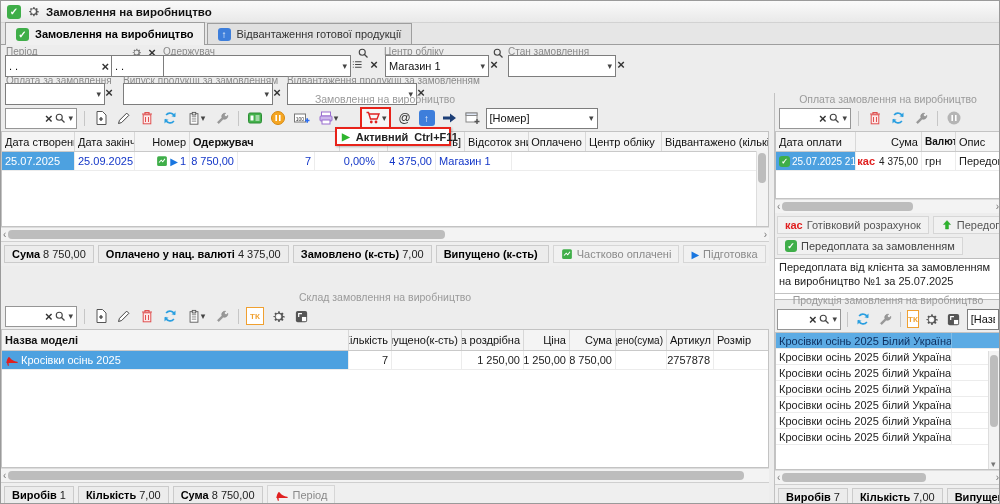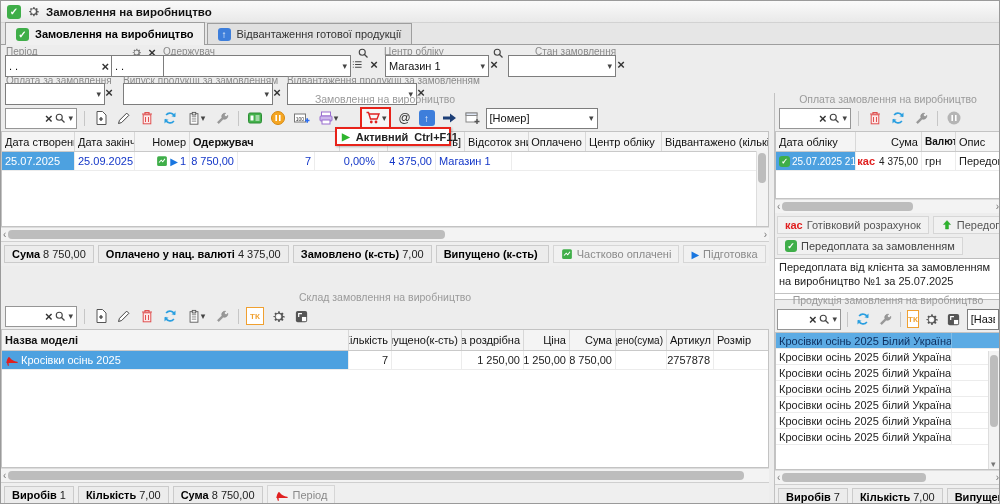--- a/index.html
+++ b/index.html
@@ -120,21 +120,21 @@
           <path d="M10 10l4 4" stroke="#444" stroke-width="1.7"></path>
         </svg>
     </span>
     <span class="flabel" style="left:383px;top:1px">Центр обліку</span>
     <span class="mini" style="left:490px;top:1px">
       <svg width="12" height="12" viewBox="0 0 16 16">
           <circle cx="7" cy="7" r="4" fill="none" stroke="#444" stroke-width="1.5"></circle>
           <path d="M10 10l4 4" stroke="#444" stroke-width="1.7"></path>
         </svg>
     </span>
-    <span class="flabel" style="left:534px;top:1px">Стан замовлення</span>
+    <span class="flabel" style="left:507px;top:1px">Стан замовлення</span>
     <span class="flabel" style="left:162px;top:1px">Одержувач</span>
 
     <div class="combo" style="left:4px;top:10px;width:100px">
       <span class="cval">. .</span>
       <span class="xbtn">×</span>
     </div>
     <div class="combo" style="left:110px;top:10px;width:100px">
       <span class="cval">. .</span>
       <span class="xbtn">×</span>
     </div>
@@ -409,21 +409,21 @@
       <span class="sep"></span>
       <span class="ibtn">
           <svg width="16" height="16" viewBox="0 0 16 16">
             <circle cx="8" cy="8" r="6.5" fill="#b5b5b5"></circle>
             <path d="M6.2 5v6M9.8 5v6" stroke="#fff" stroke-width="1.6"></path>
           </svg>
         </span>
     </div>
     <div class="grid" style="height:66px">
       <div class="ghead">
-        <div class="gh" style="width:80px">Дата обліку</div>
+        <div class="gh" style="width:80px">Дата оплати</div>
         <div class="gh" style="width:66px;justify-content:flex-end">Сума</div>
         <div class="gh" style="width:34px;font-weight:bold;font-size:10px">Валюта</div>
         <div class="gh" style="flex:1;border-right:none">Опис</div>
       </div>
       <div class="grow">
         <div class="gc selcell" style="width:80px;font-size:10px">
           <span class="chk" style="width:11px;height:11px;font-size:8px"></span>
           <span>25.07.2025 21:...</span>
         </div>
         <div class="gc num" style="width:66px;font-size:10px">

